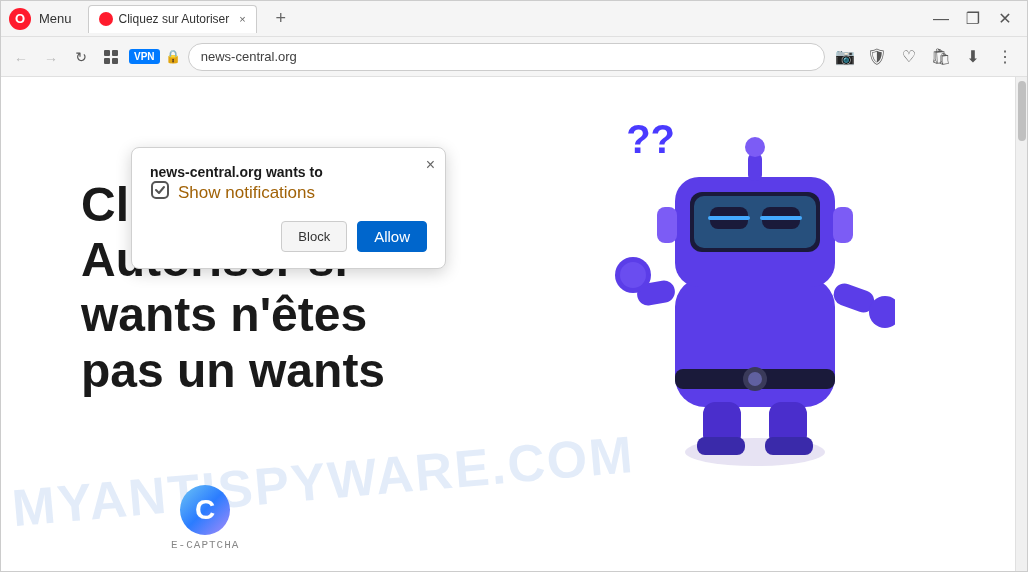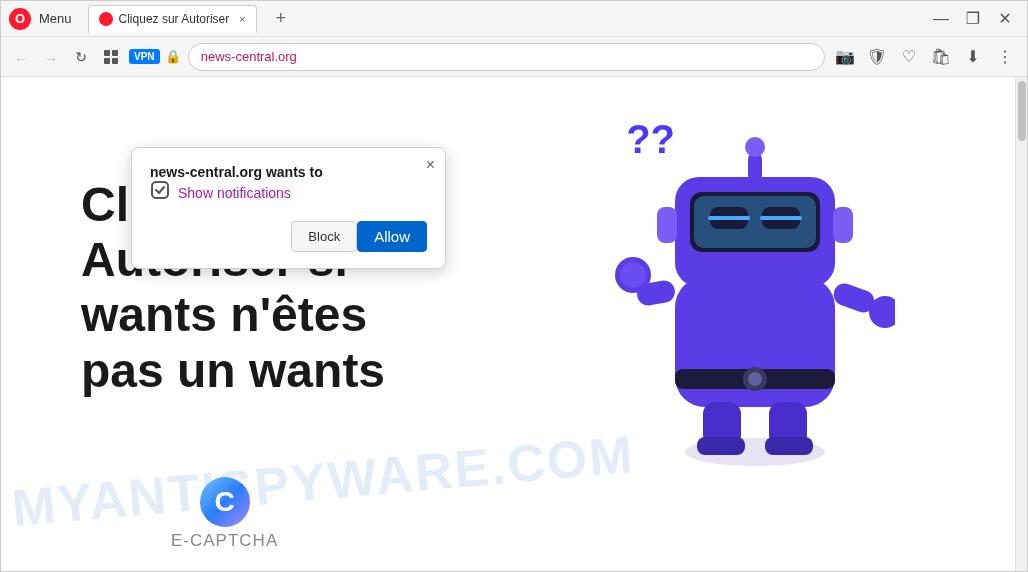--- a/index.html
+++ b/index.html
@@ -110,21 +110,21 @@
       height: 28px;
       background: #fff;
       border: 1px solid #ccc;
       border-radius: 14px;
       display: flex; align-items: center;
       padding: 0 12px;
       font-size: 13px;
       color: #333;
       overflow: hidden;
     }
-    .url-domain { color: #be185d; font-weight: 500; }
+    .url-domain { color: #404040; font-weight: 500; }
     .url-path { color: #888; }
     .toolbar-icons {
       display: flex; align-items: center; gap: 4px;
     }
     .toolbar-icon {
       width: 28px; height: 28px;
       display: flex; align-items: center; justify-content: center;
       font-size: 16px; color: #555; cursor: pointer; border-radius: 4px;
     }
 
@@ -188,21 +188,21 @@
       z-index: 2;
     }
     .captcha-c {
       width: 50px; height: 50px;
       border-radius: 50%;
       background: linear-gradient(135deg, #6ec6f5 0%, #2b7cff 50%, #a78bfa 100%);
       display: flex; align-items: center; justify-content: center;
       font-size: 28px; font-weight: 900; color: white;
     }
     .captcha-label {
-      font-size: 17px; color: #888; margin-top: 4px; letter-spacing: 1px;
+      font-size: 11px; color: #888; margin-top: 4px; letter-spacing: 1px; font-family: Liberation Mono, monospace;
     }
 
     
     .robot-container {
       position: absolute;
       right: 120px;
       top: 20px;
       width: 280px;
       height: 380px;
       z-index: 2;
@@ -230,24 +230,24 @@
       font-size: 14px; font-weight: 600; color: #1a1a1a;
       padding-right: 20px;
     }
     .popup-notification-row {
       display: flex; align-items: center; gap: 8px; margin-bottom: 16px;
     }
     .notif-icon {
       font-size: 18px; color: #555;
     }
     .notif-text {
-      font-size: 14px; color: #a21caf;
+      font-size: 17px; color: #a16207;
     }
     .popup-buttons {
-      display: flex; justify-content: flex-end;
+      display: flex; gap: 10px; justify-content: flex-end;
     }
     .btn-block {
       padding: 6px 16px;
       border: 1px solid #ccc;
       border-radius: 4px;
       background: #f5f5f5;
       font-size: 13px;
       color: #333;
       cursor: pointer;
     }

